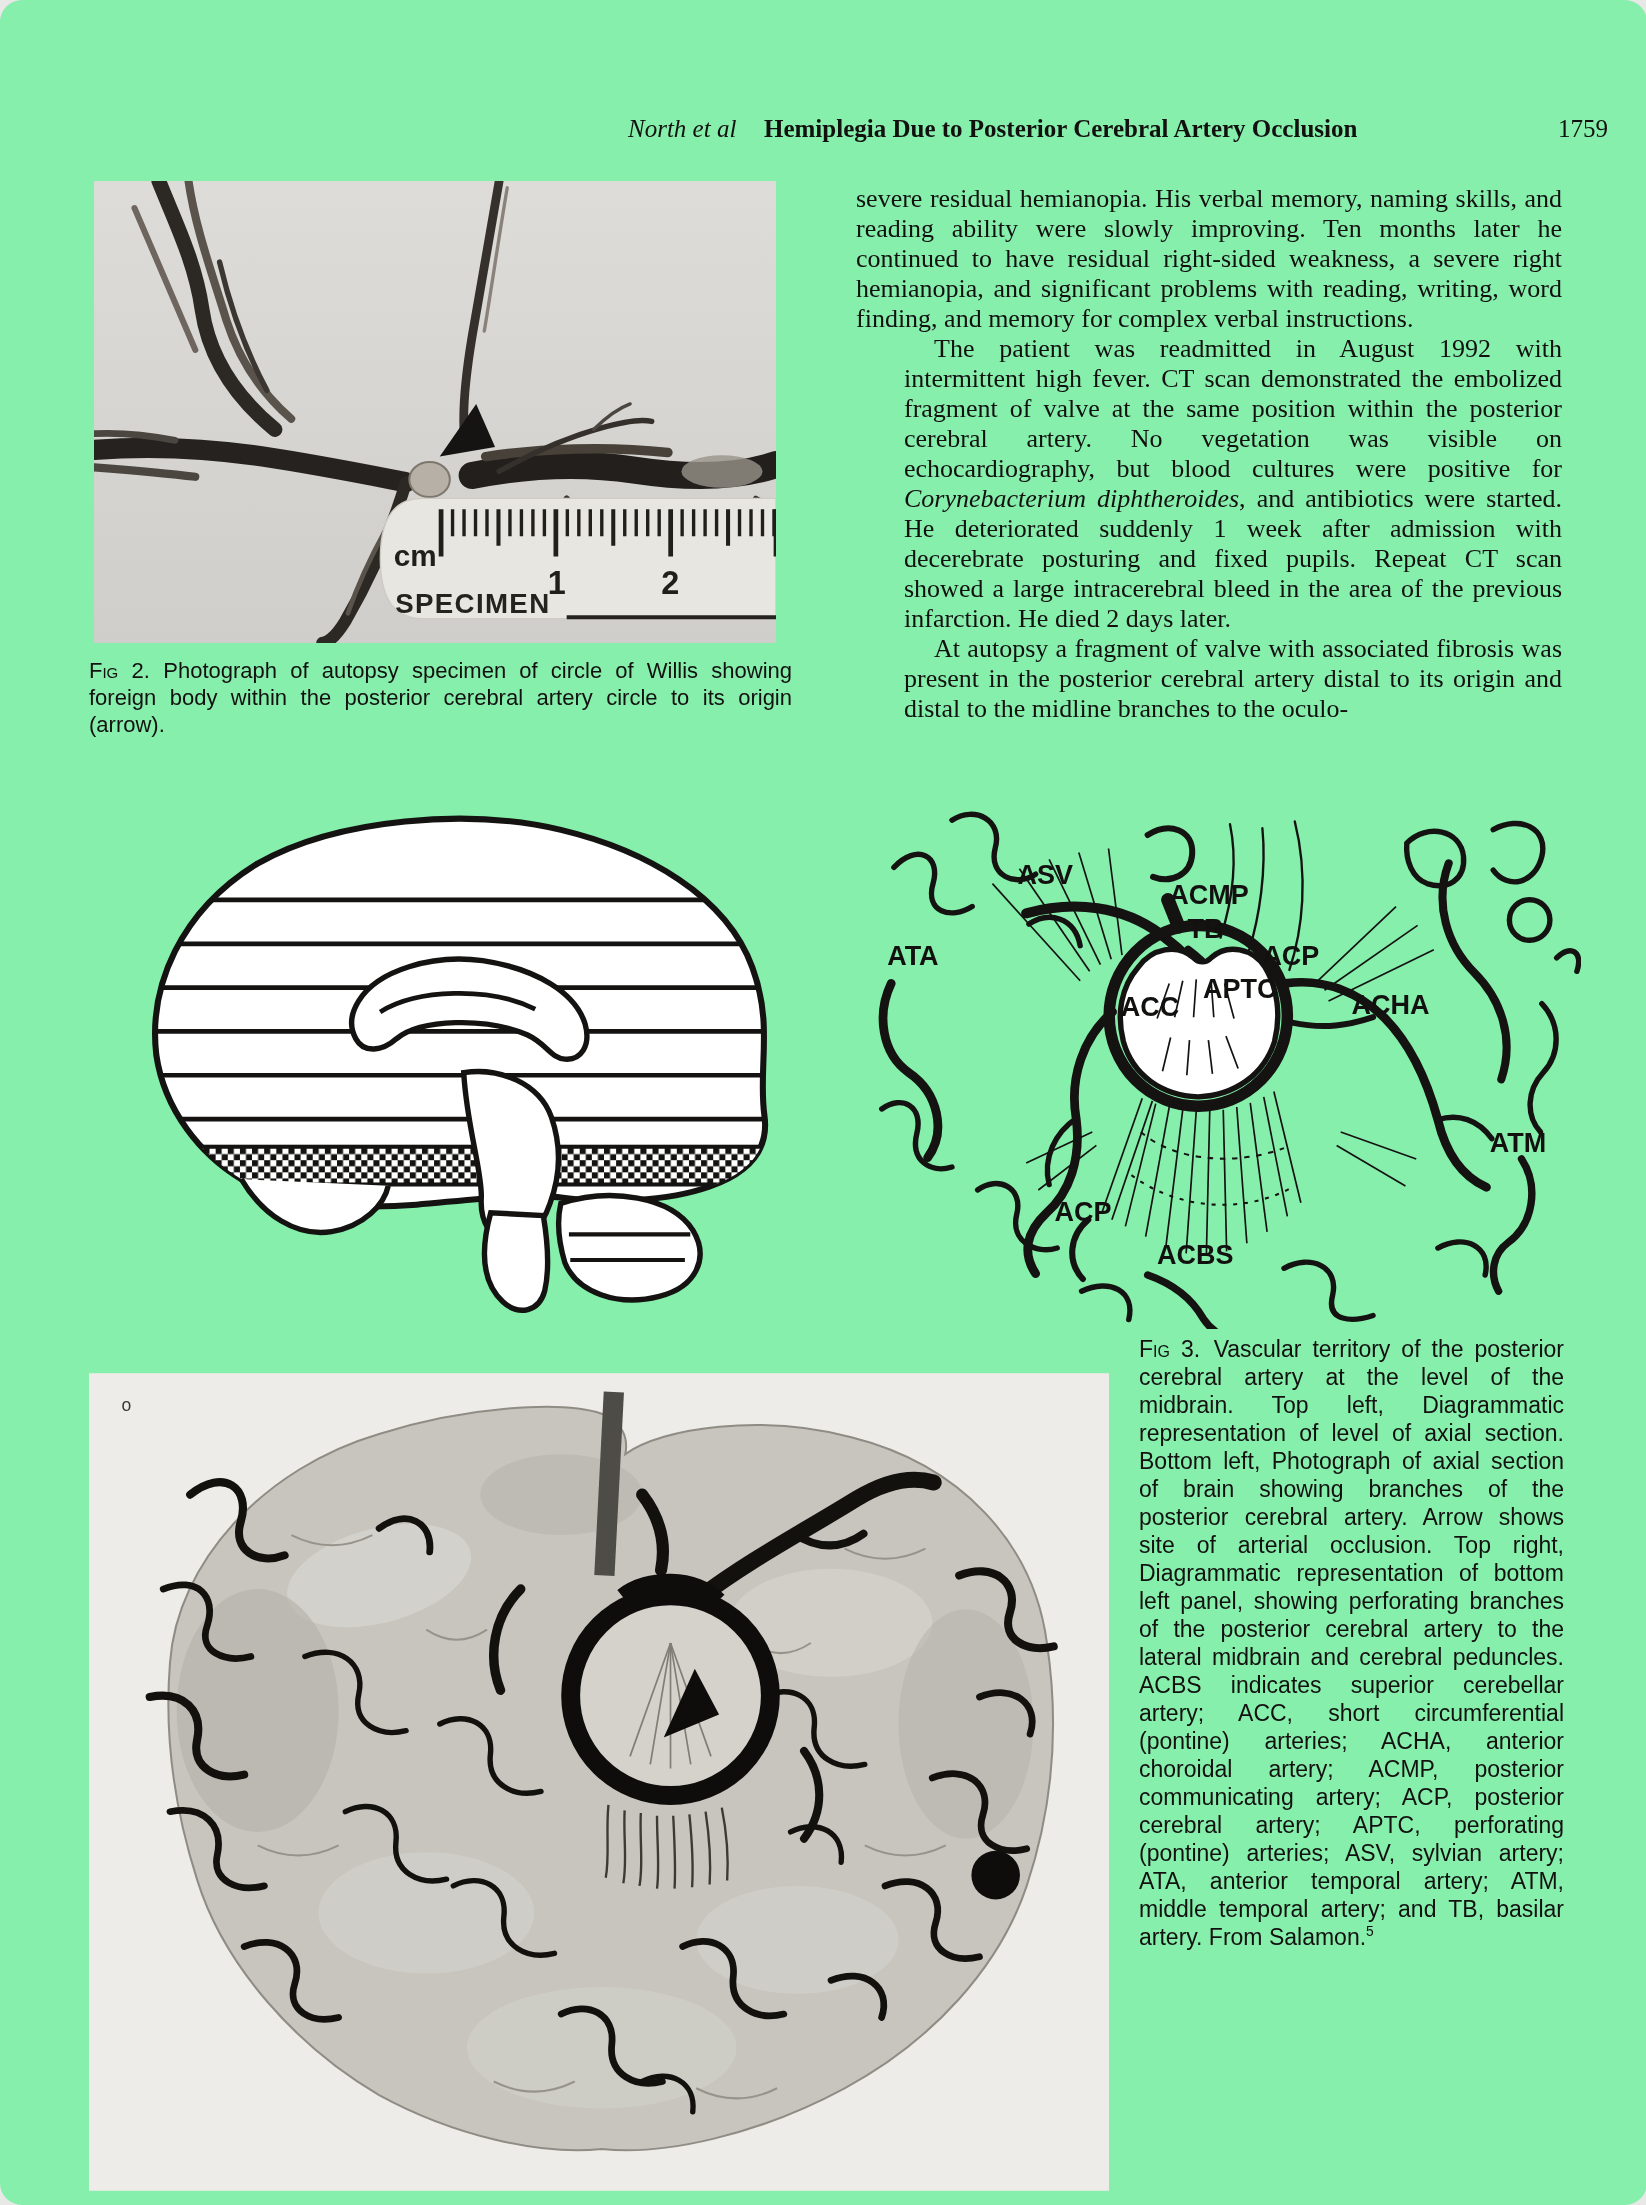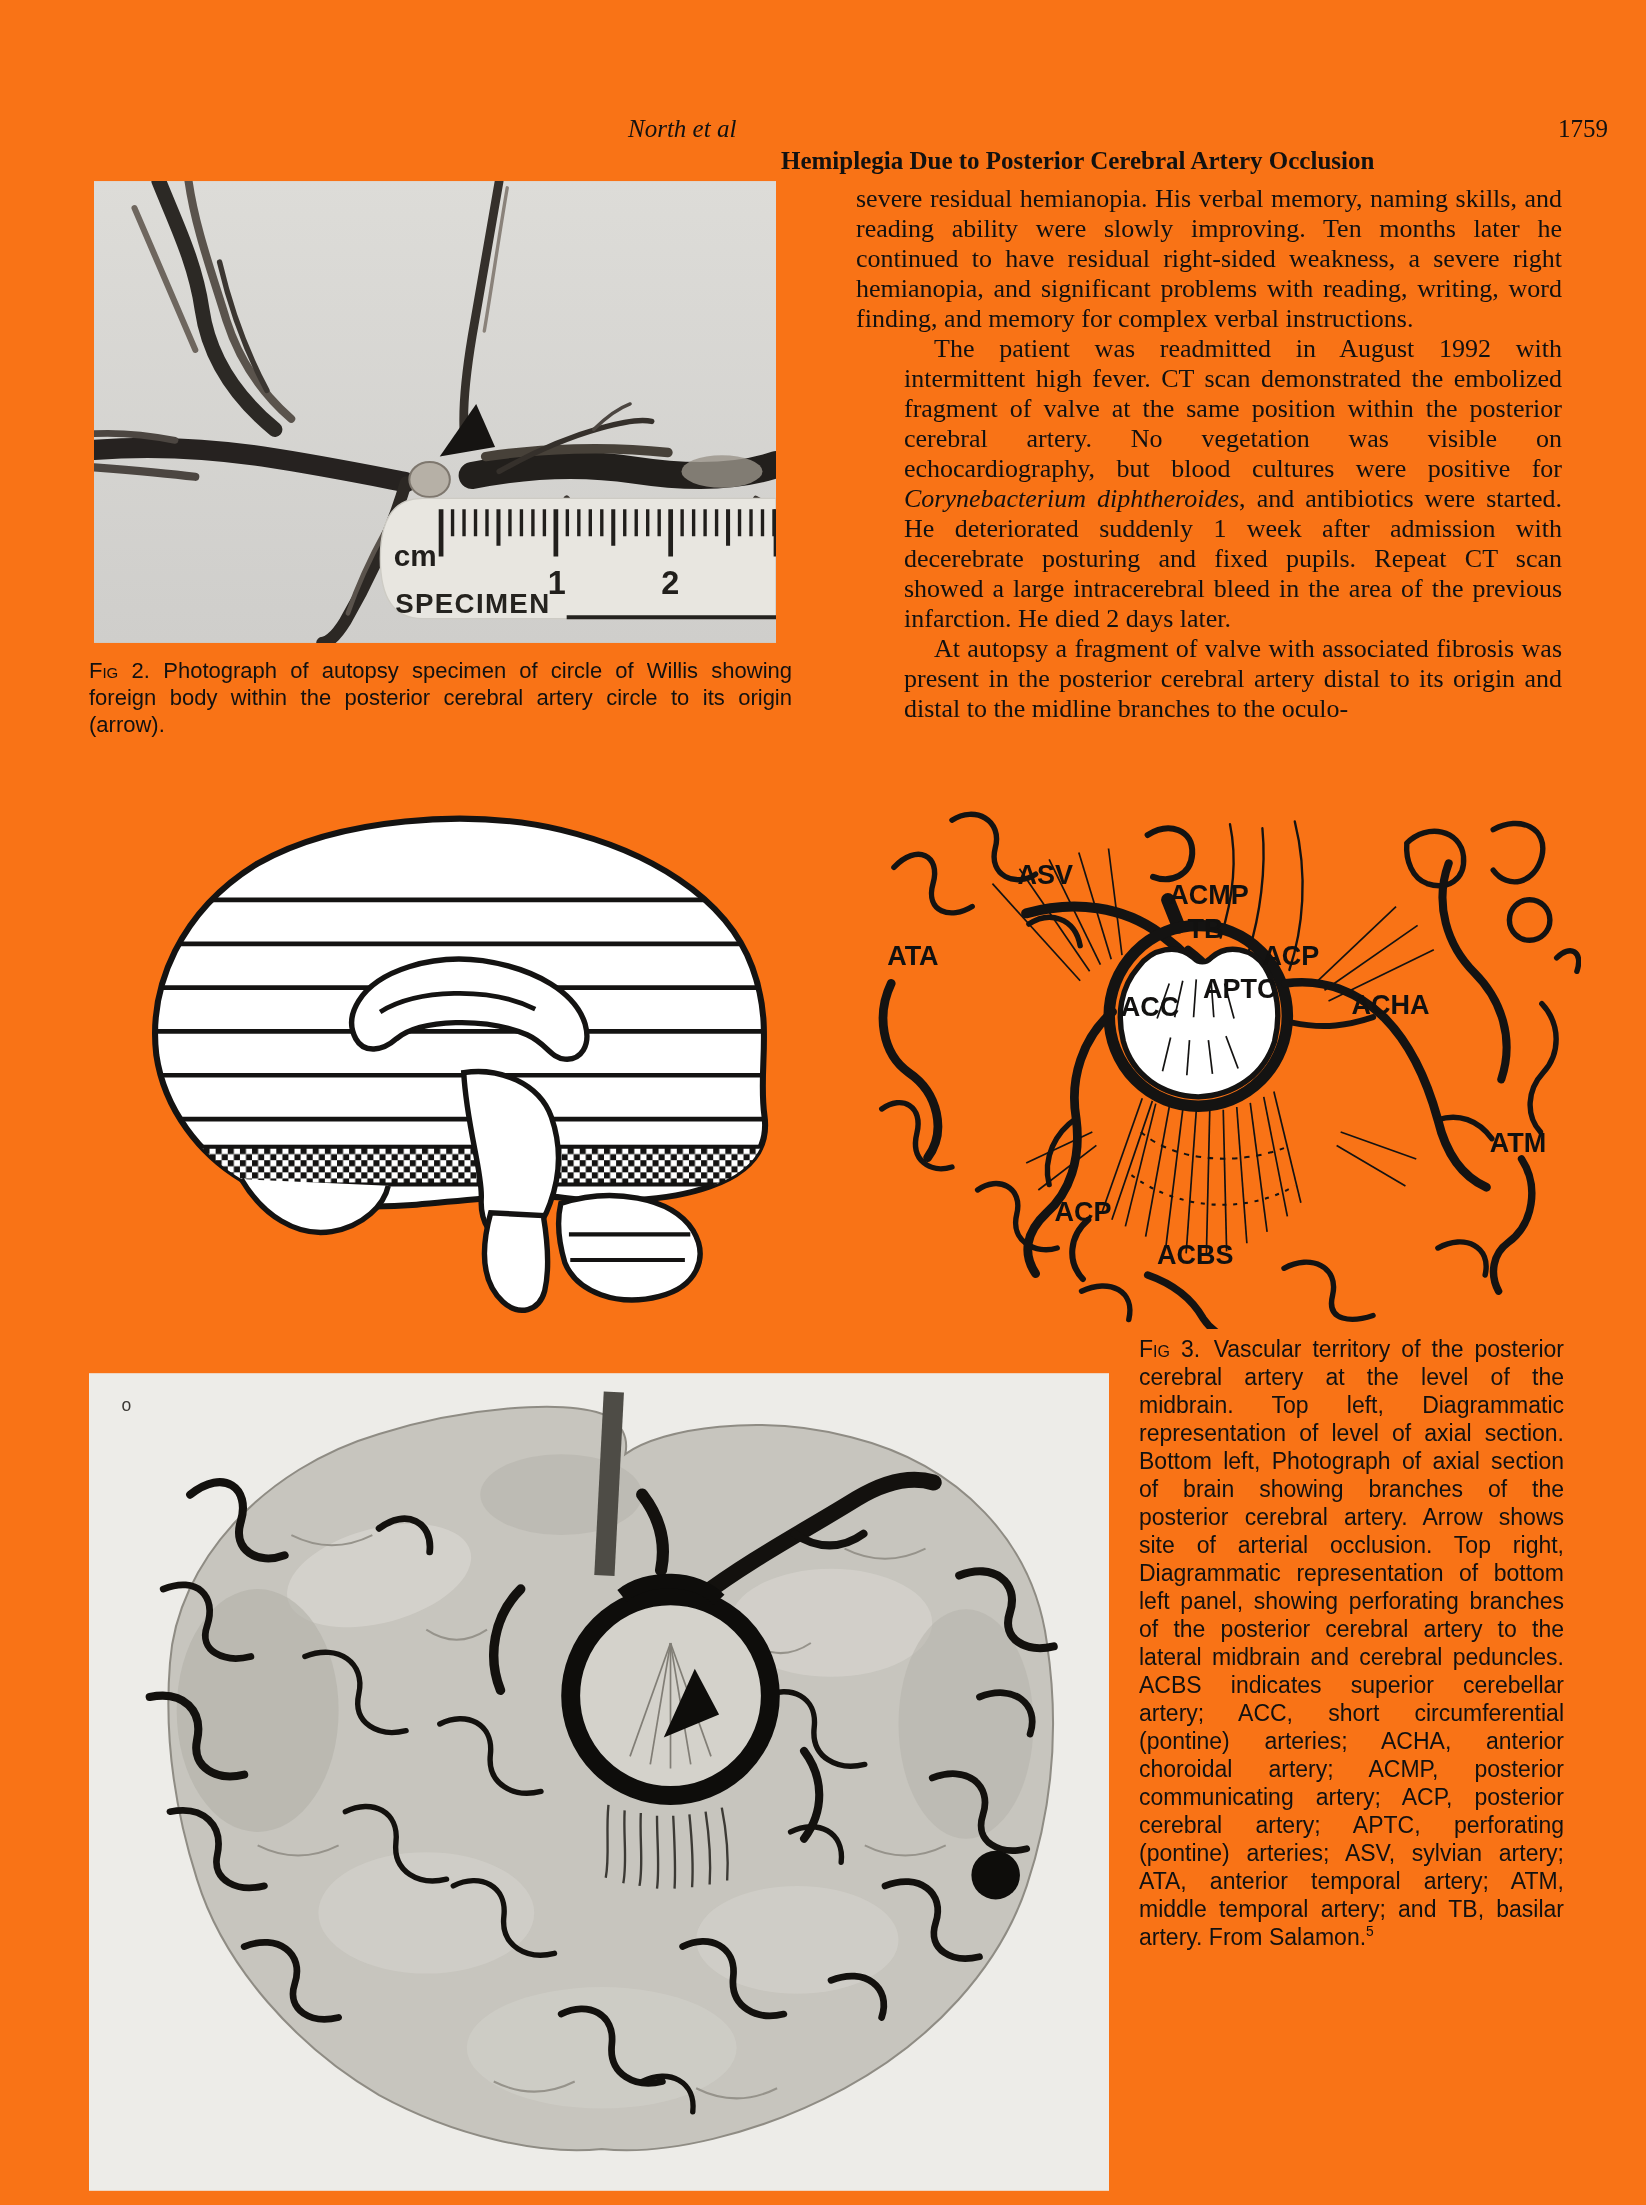--- a/index.html
+++ b/index.html
@@ -1,19 +1,19 @@
 <!DOCTYPE html>
 <html style="font-size:10.8px"><head>
 <meta charset="utf-8">
 <style>
   * { margin:0; padding:0; box-sizing:border-box; }
   html,body { background:#e8e8e6; }
   body { width:1647px; height:2205px; position:relative;
          font-family:"Liberation Serif","DejaVu Serif",serif; color:#121110; }
-  .page { position:absolute; inset:0; background:#f97316; overflow:hidden; }
+  .page { position:absolute; inset:0; background:#86efac; overflow:hidden;border-radius:22px; }
   .abs { position:absolute; }
 
   
   .hdr { font-size:25px; white-space:nowrap; }
   .hdr-authors { font-style:italic; }
   .hdr-title   { font-weight:bold; }
 
   
   .body-col { width:706px; text-align:justify; }
   .body-col p { font-size:26px; line-height:30px; text-indent:0; }
@@ -34,21 +34,21 @@
   .rspec  { font:bold 41px "Liberation Sans","DejaVu Sans",sans-serif; fill:#25231f; letter-spacing:2px; }
   .pmark  { font:26px "Liberation Sans","DejaVu Sans",sans-serif; fill:#3a3834; }
   svg { display:block; }
 </style>
 </head>
 <body>
 
 <div class="page">
 
   <div class="abs hdr hdr-authors" style="left:628px; top:115px;">North et al</div>
-  <div class="abs hdr hdr-title" style="left:781px; top:115px;margin-top:32px;">Hemiplegia Due to Posterior Cerebral Artery Occlusion</div>
+  <div class="abs hdr hdr-title" style="left:764px; top:115px;">Hemiplegia Due to Posterior Cerebral Artery Occlusion</div>
   <div class="abs hdr" style="left:1558px; top:115px;">1759</div>
 
   <svg class="abs" style="left:94px; top:181px;" width="682" height="462" viewBox="0 0 1010 684">
     <defs>
       <linearGradient id="g2" x1="0" y1="0" x2="0" y2="1">
         <stop offset="0" stop-color="#dddcd8"></stop>
           <stop offset="1" stop-color="#cfcecb"></stop>
       </linearGradient>
     </defs>
     <rect width="1010" height="684" fill="url(#g2)"></rect>

